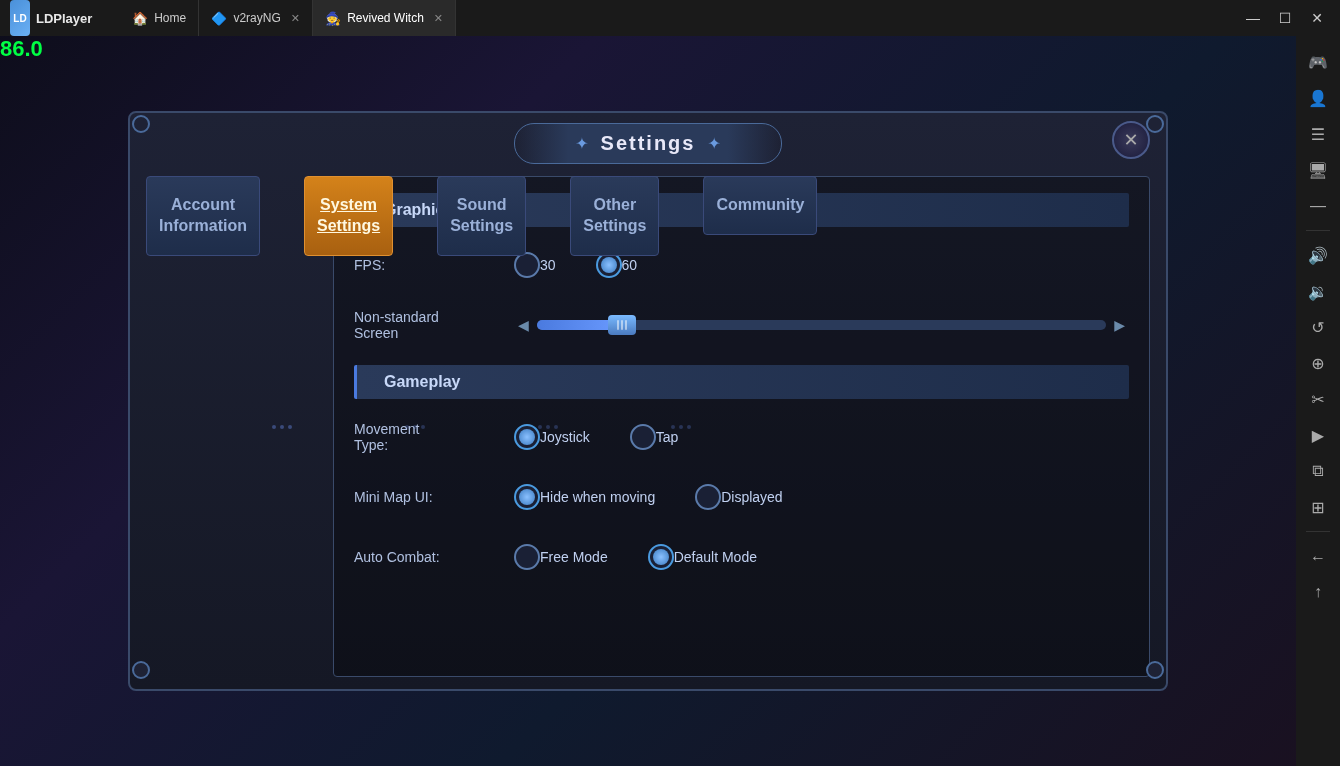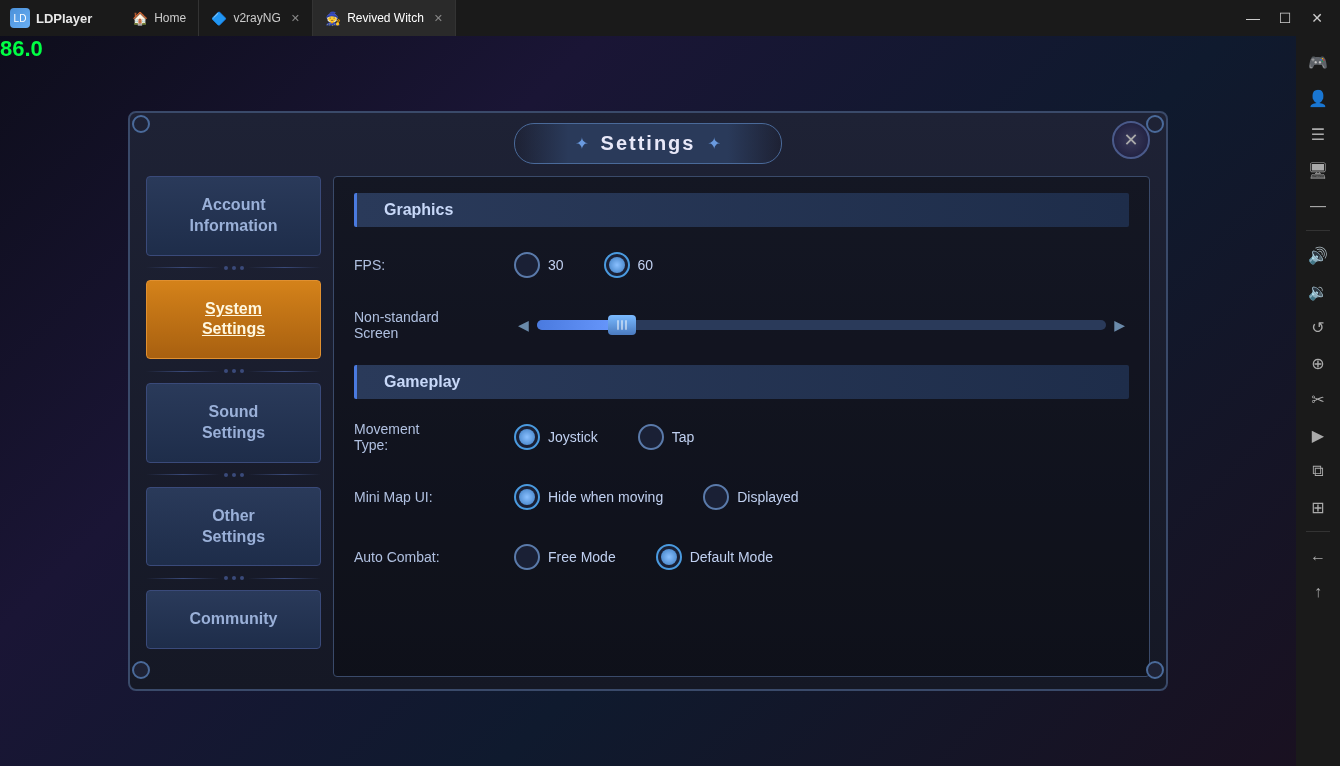--- a/index.html
+++ b/index.html
@@ -36,25 +36,25 @@
       padding: 0 10px;
       gap: 6px;
       color: #e8e8e8;
       font-size: 13px;
       font-weight: 600;
       min-width: 120px;
     }
 
     .app-logo-icon {
       width: 20px;
-      height: 20px;
+      height: 36px;
       background: linear-gradient(135deg, #4a90d9, #6ab0f5);
       border-radius: 4px;
       display: flex; align-items: center; justify-content: center;
-      font-size: 10px; color: white; font-weight: normal;
+      font-size: 10px; color: white; font-weight: bold;
     }
 
     .tabs-bar {
       display: flex;
       align-items: stretch;
       height: 36px;
       flex: 1;
     }
 
     .tab {
@@ -246,21 +246,21 @@
       overflow: hidden;
       padding: 12px 16px;
       gap: 12px;
     }
 
     
     .sidebar {
       width: 175px;
       flex-shrink: 0;
       display: flex;
-      flex-direction: column;
+      flex-direction: row;
       gap: 8px;
     }
 
     .sidebar-item {
       position: relative;
       border-radius: 4px;
       cursor: pointer;
       overflow: visible;
     }
 
@@ -360,21 +360,20 @@
       display: flex;
       align-items: center;
       flex: 1;
       gap: 40px;
     }
 
     
     .radio-option {
       display: flex;
       align-items: center;
-      gap: 8px;
       cursor: pointer;
       justify-content: space-between;
     }
 
     .radio-circle {
       width: 26px;
       height: 26px;
       border-radius: 50%;
       border: 2px solid #5a7aaa;
       display: flex;

